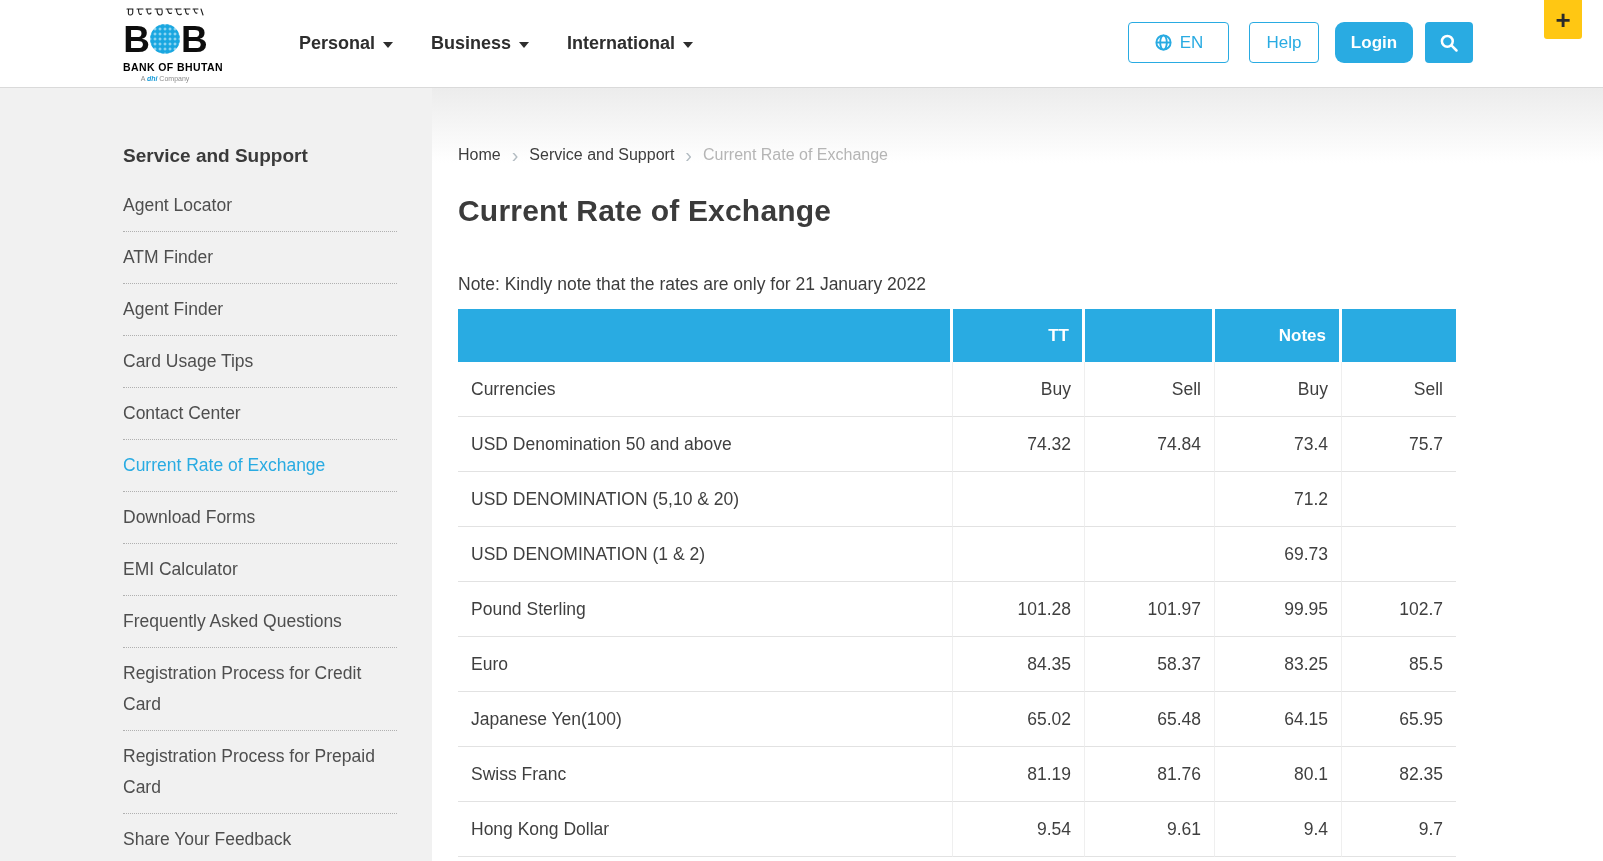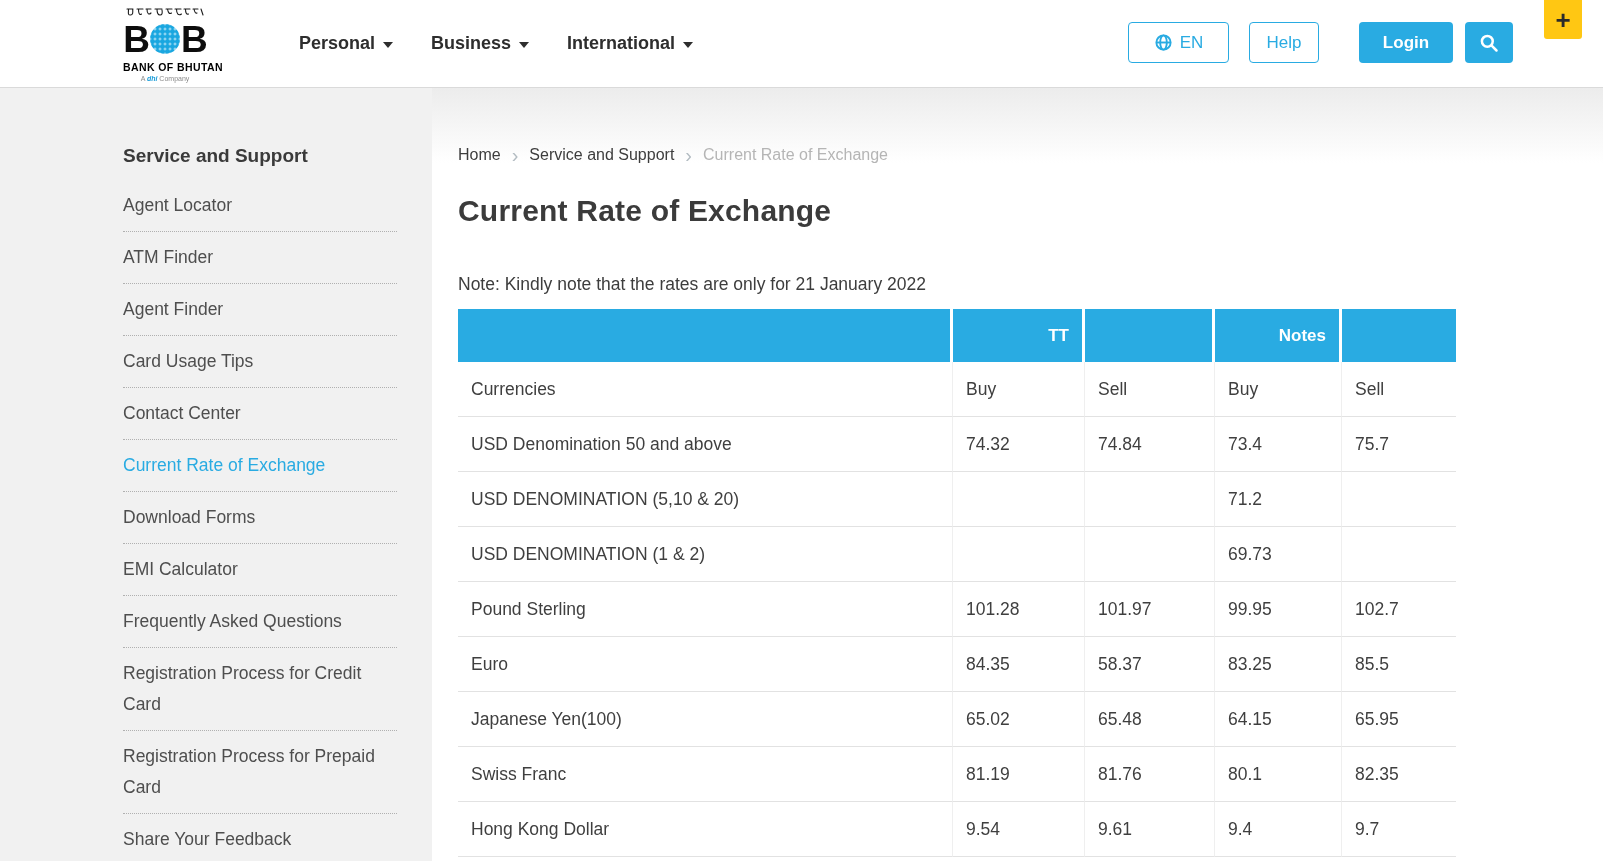--- a/index.html
+++ b/index.html
@@ -30,22 +30,22 @@
   .nav-item{ display:flex; align-items:center; gap:8px; font-size:18px; font-weight:600; color:#2e2e2e; }
   .caret{ width:0; height:0; border-left:5px solid transparent; border-right:5px solid transparent;
     border-top:6px solid #2e2e2e; margin-top:3px; }
 
   .actions{ position:absolute; left:1128px; top:22px; height:41px; display:flex; align-items:stretch; }
   .btn{ border-radius:4px; font-family:inherit; font-size:17px; display:flex; align-items:center;
     justify-content:center; gap:7px; border:none; background:#fff; padding:0; }
   .btn.outline{ border:1px solid #29abe2; color:#29abe2; }
   .btn.solid{ background:#29abe2; color:#fff; font-weight:600; }
   .btn-en{ width:101px; margin-right:20px; }
-  .btn-help{ width:70px; margin-right:40px; }
-  .btn-login{ width:94px; margin-right:12px; }
+  .btn-help{ width:70px; margin-right:16px; }
+  .btn-login{ width:78px; margin-right:12px;border-radius:9px; }
   .btn-search{ width:48px; }
 
   .float-plus{ position:absolute; top:0; right:21px; width:38px; height:39px;
     background:#ffc713; color:#2b2b2b; border:none; border-radius:0 0 3px 3px;
     font-size:26px; font-weight:700; line-height:36px; text-align:center; z-index:5;
     font-family:inherit; }
 
   
   .page{ display:flex; height:773px; }
   .sidebar{ width:432px; flex-shrink:0; background:#f1f1f1; padding-top:57px; }
@@ -63,21 +63,21 @@
   .breadcrumb .current{ color:#b5b5b5; }
   h1.page-title{ font-size:30px; font-weight:700; color:#3b3b3b; margin:30px 0 0; letter-spacing:.2px; }
   .note{ margin:46px 0 0; font-size:17.5px; color:#3d3d3d; }
 
   table.rates{ margin-top:14px; border-collapse:separate; border-spacing:0;
     width:998px; table-layout:fixed; }
   table.rates th{ background:#29abe2; color:#fff; font-size:17px; font-weight:700;
     height:53px; text-align:right; padding:0 13px; border-right:3px solid #fff; }
   table.rates th:last-child{ border-right:none; }
   table.rates td{ height:55px; font-size:17.5px; color:#3f3f3f; padding:0 13px;
-    text-align:left; border-bottom:1px solid #e2e2e2; border-right:1px solid #efefef;
+    text-align:right; border-bottom:1px solid #e2e2e2; border-right:1px solid #efefef;
     background:#fff; overflow:hidden; white-space:nowrap; }
   table.rates td:first-child{ text-align:left; }
   table.rates td:last-child{ border-right:none; }
 </style>
 </head>
 <body>
 
 <header class="topbar" data-interactable="false">
   <a class="logo" data-interactable="true">
     <svg class="dz" width="80" height="14" viewBox="0 0 80 14" data-interactable="false" aria-label="འབྲུག་གི་དངུལ་ཁང་">

